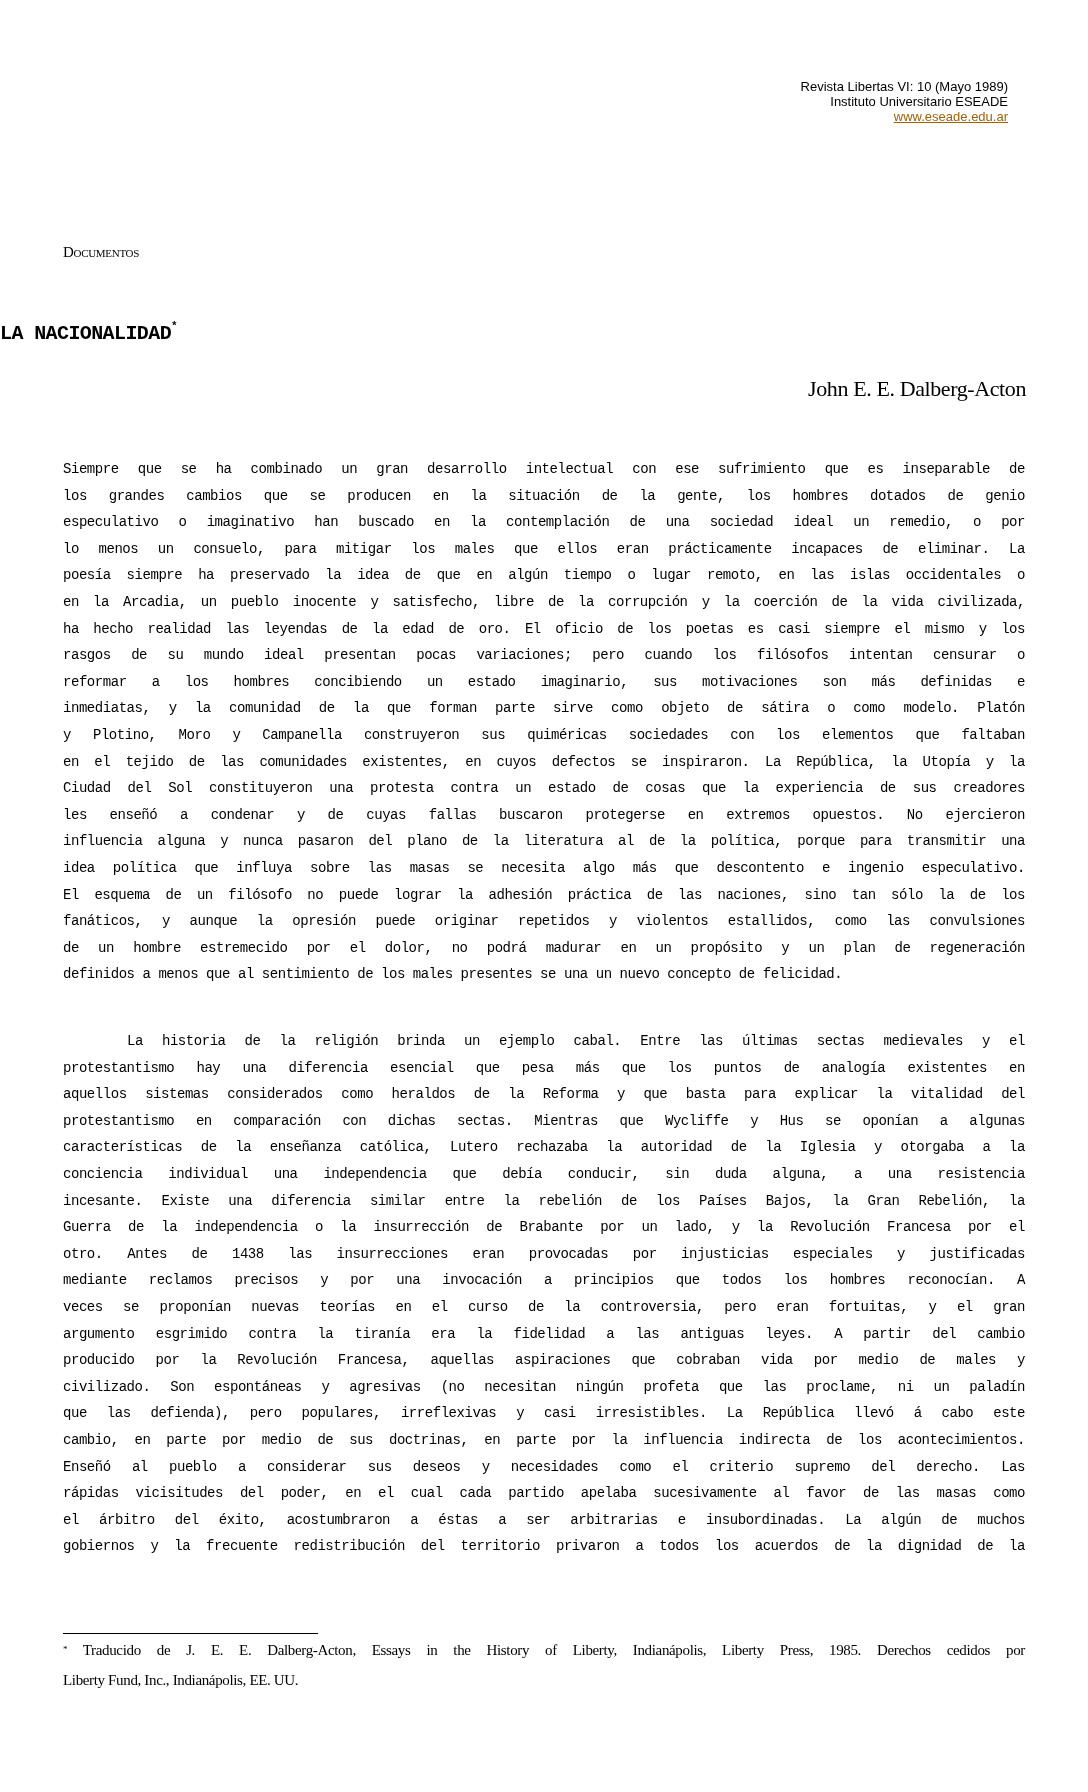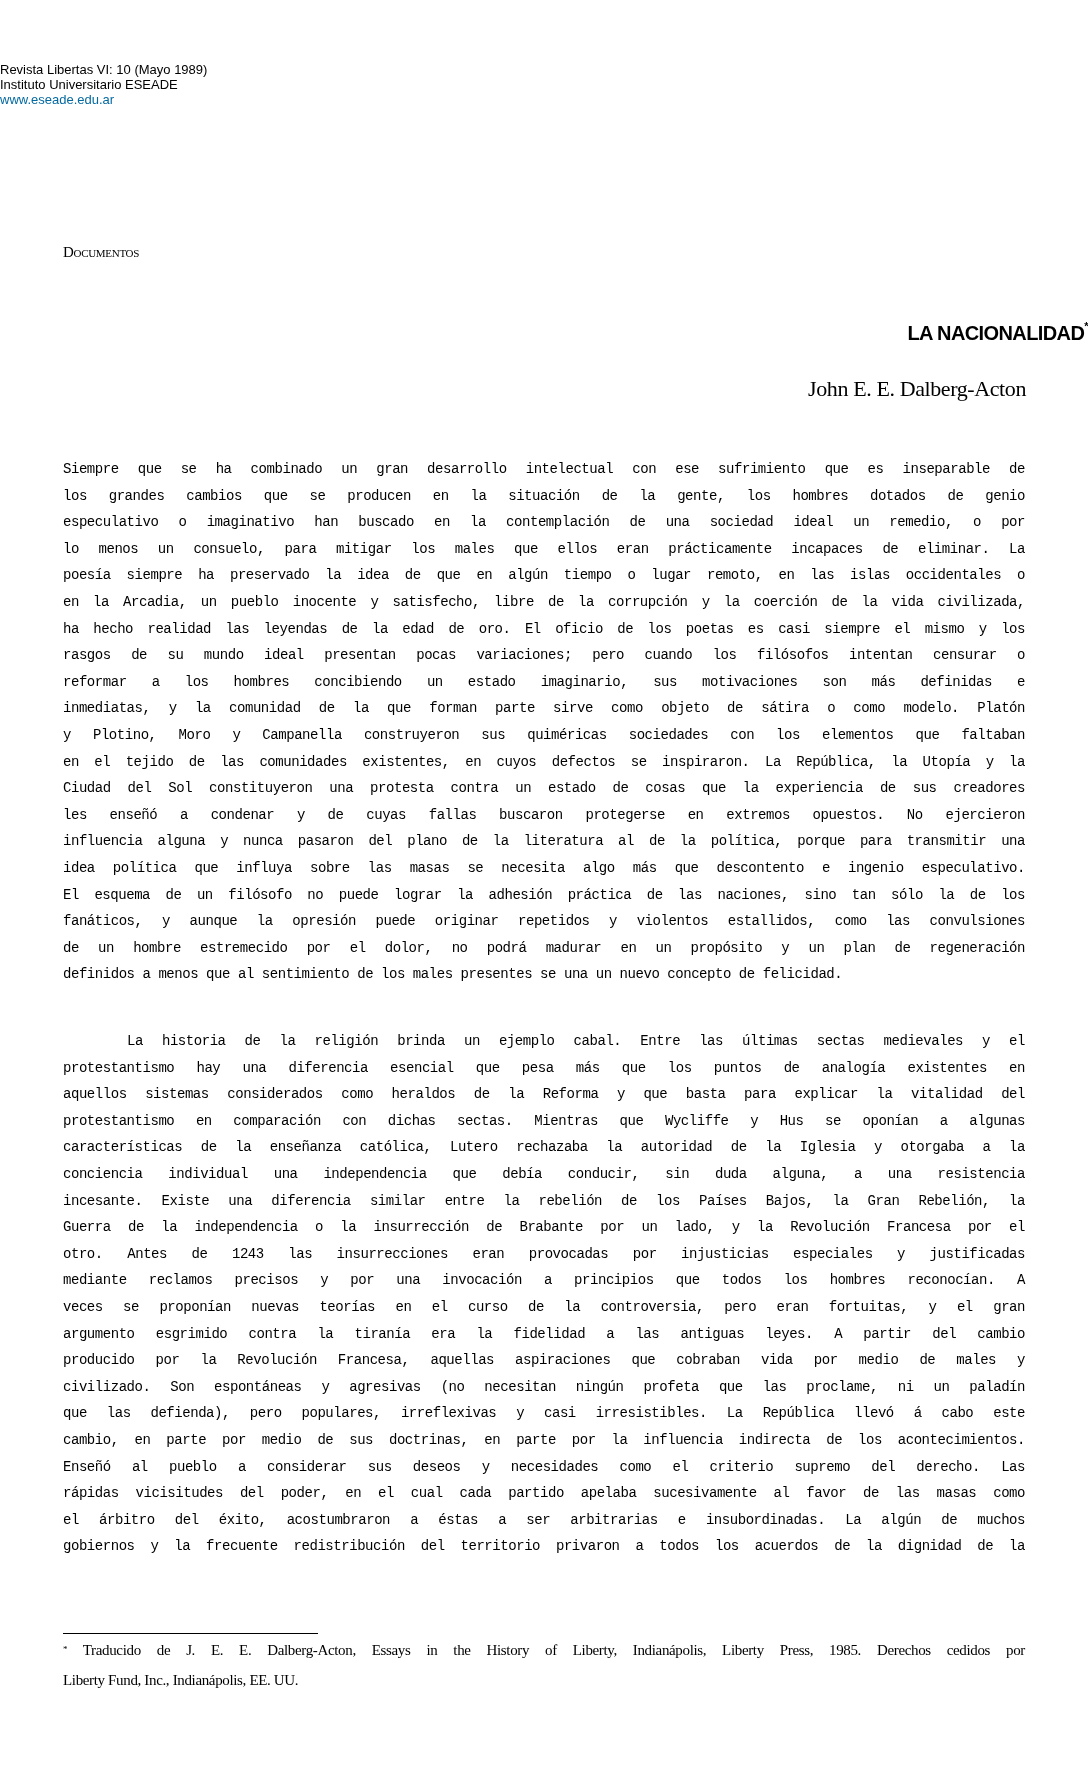--- a/index.html
+++ b/index.html
@@ -9,47 +9,48 @@
     }
     body {
       width: 1088px;
       height: 1792px;
       position: relative;
       overflow: hidden;
       color: #000000;
     }
     .header {
       position: absolute;
-      top: 62px;
+      top: 79px;
       left: 0;
       width: 1008px;
-      text-align: left;
+      text-align: right;
       font-family: "Liberation Sans", sans-serif;
       font-size: 13px;
       line-height: 15px;
     }
     .header .url {
-      color: #0369a1;
+      color: #a16207;
+      text-decoration: underline;
     }
     .section-label {
       position: absolute;
       top: 244px;
       left: 63px;
       font-family: "Liberation Serif", serif;
       font-size: 15px;
       font-variant: small-caps;
       letter-spacing: -0.3px;
     }
     .title {
       position: absolute;
       top: 322px;
       left: 0;
       width: 1088px;
-      text-align: right;
-      font-family: Liberation Sans, sans-serif;
+      text-align: left;
+      font-family: Liberation Mono, monospace;
       font-size: 20px;
       font-weight: bold;
       letter-spacing: -0.6px;
     }
     .title sup {
       font-size: 11px;
       vertical-align: top;
       position: relative;
       top: -2px;
     }
@@ -162,21 +163,21 @@
 
 <div class="body-text para2">
   <span class="line indent">La historia de la religión brinda un ejemplo cabal. Entre las últimas sectas medievales y el</span>
   <span class="line">protestantismo hay una diferencia esencial que pesa más que los puntos de analogía existentes en</span>
   <span class="line">aquellos sistemas considerados como heraldos de la Reforma y que basta para explicar la vitalidad del</span>
   <span class="line">protestantismo en comparación con dichas sectas. Mientras que Wycliffe y Hus se oponían a algunas</span>
   <span class="line">características de la enseñanza católica, Lutero rechazaba la autoridad de la Iglesia y otorgaba a la</span>
   <span class="line">conciencia individual una independencia que debía conducir, sin duda alguna, a una resistencia</span>
   <span class="line">incesante. Existe una diferencia similar entre la rebelión de los Países Bajos, la Gran Rebelión, la</span>
   <span class="line">Guerra de la independencia o la insurrección de Brabante por un lado, y la Revolución Francesa por el</span>
-  <span class="line">otro. Antes de 1243 las insurrecciones eran provocadas por injusticias especiales y justificadas</span>
+  <span class="line">otro. Antes de 1438 las insurrecciones eran provocadas por injusticias especiales y justificadas</span>
   <span class="line">mediante reclamos precisos y por una invocación a principios que todos los hombres reconocían. A</span>
   <span class="line">veces se proponían nuevas teorías en el curso de la controversia, pero eran fortuitas, y el gran</span>
   <span class="line">argumento esgrimido contra la tiranía era la fidelidad a las antiguas leyes. A partir del cambio</span>
   <span class="line">producido por la Revolución Francesa, aquellas aspiraciones que cobraban vida por medio de males y</span>
   <span class="line">civilizado. Son espontáneas y agresivas (no necesitan ningún profeta que las proclame, ni un paladín</span>
   <span class="line">que las defienda), pero populares, irreflexivas y casi irresistibles. La República llevó á cabo este</span>
   <span class="line">cambio, en parte por medio de sus doctrinas, en parte por la influencia indirecta de los acontecimientos.</span>
   <span class="line">Enseñó al pueblo a considerar sus deseos y necesidades como el criterio supremo del derecho. Las</span>
   <span class="line">rápidas vicisitudes del poder, en el cual cada partido apelaba sucesivamente al favor de las masas como</span>
   <span class="line">el árbitro del éxito, acostumbraron a éstas a ser arbitrarias e insubordinadas. La algún de muchos</span>

